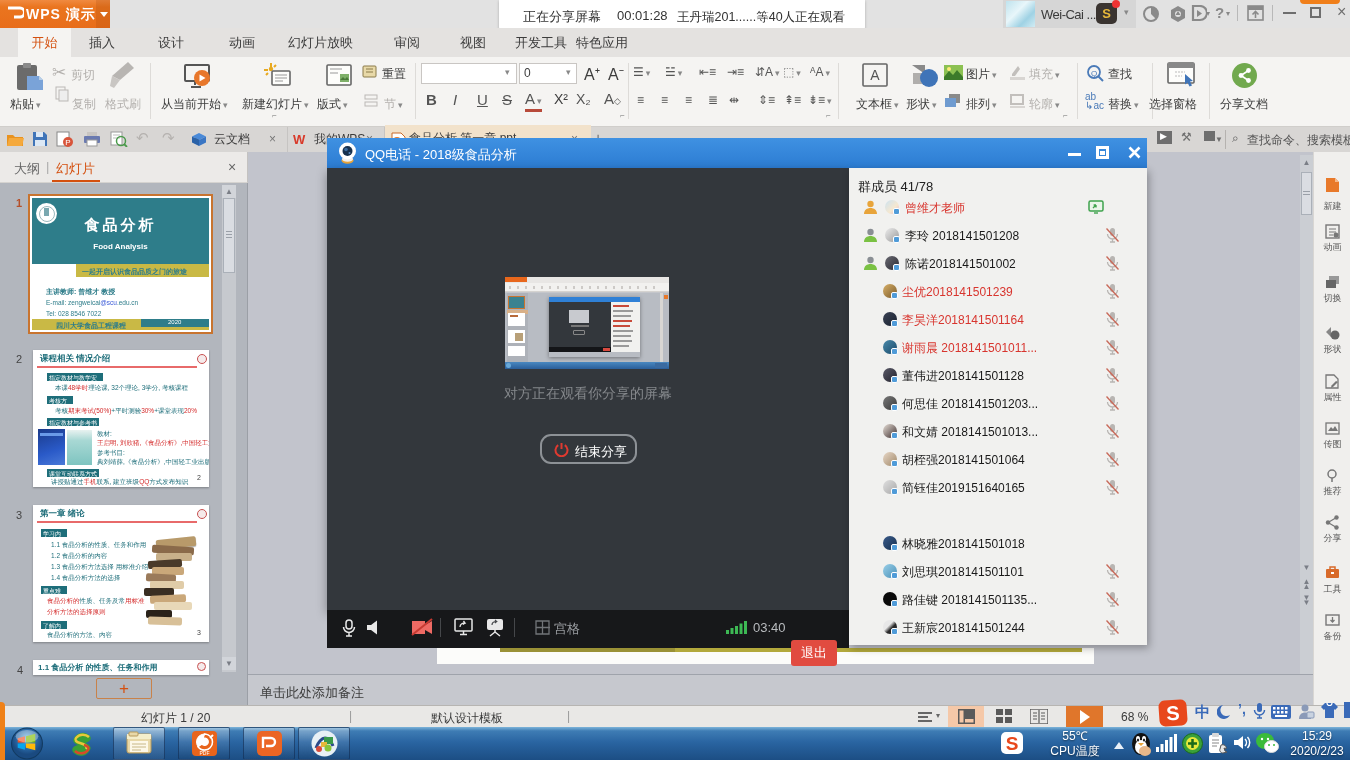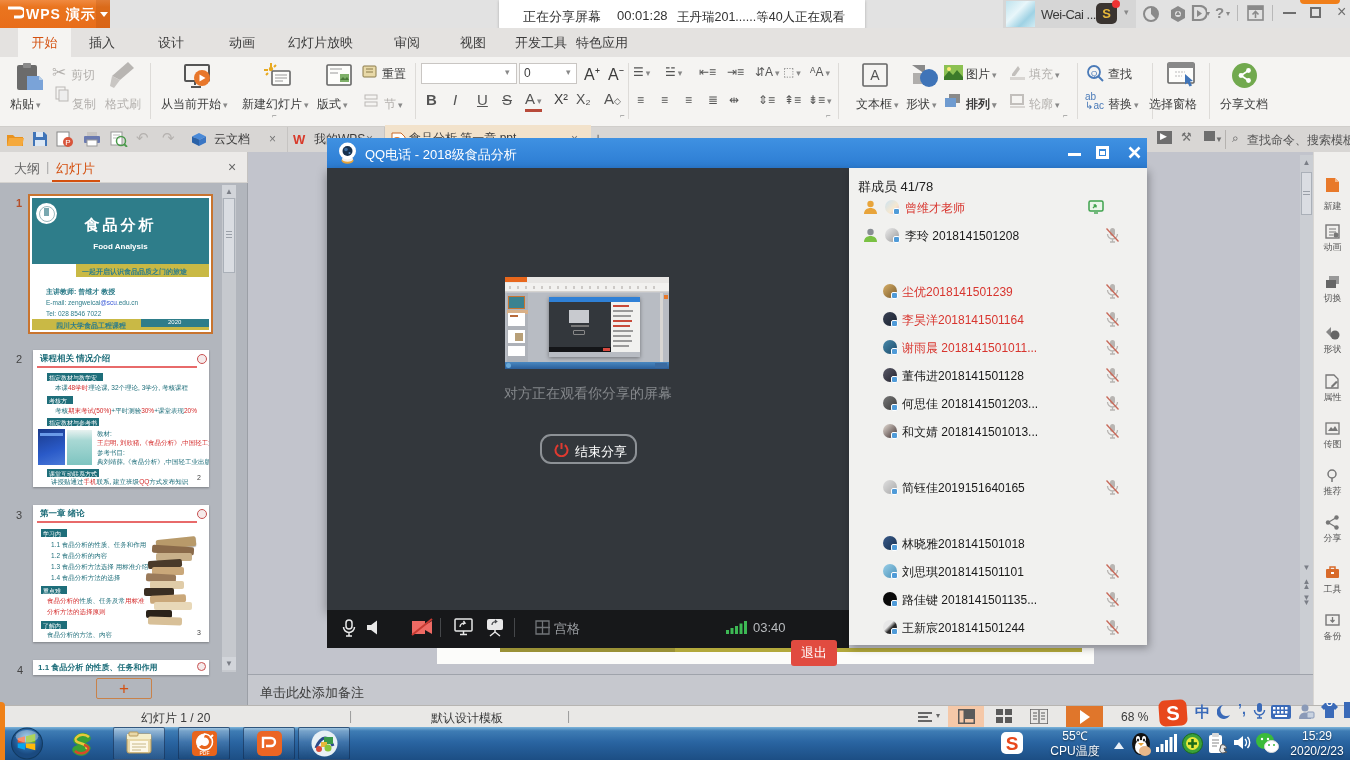--- a/index.html
+++ b/index.html
@@ -249,21 +249,21 @@
   <svg class="abs" style="left:944px;top:8px;" width="19" height="15" viewBox="0 0 19 15">
       <rect x="0" y="0" width="19" height="15" fill="#8cc152"></rect>
       <path d="M0 12l5-6 4 4 4-5 6 7v3H0z" fill="#3c7a2a"></path>
       <circle cx="5" cy="4" r="2" fill="#ffe97a"></circle>
     </svg>
   <div class="rlabel caret" style="left:966px;top:9px;">图片</div>
   <svg class="abs" style="left:944px;top:36px;" width="17" height="15" viewBox="0 0 17 15">
       <rect x="5" y="1" width="11" height="9" fill="#8a8a8a"></rect>
       <rect x="1" y="5" width="11" height="9" fill="#6f9bd0"></rect>
     </svg>
-  <div class="rlabel caret" style="left:966px;top:39px;font-weight:bold;">排列</div>
+  <div class="rlabel caret" style="left:966px;top:39px;">排列</div>
   <svg class="abs" style="left:1009px;top:8px;" width="17" height="15" viewBox="0 0 17 15">
       <path d="M3 9L9 1l2 3-5 7H3z" fill="#c2bfbc"></path>
       <rect x="1" y="12" width="15" height="3" fill="#d8d5d2"></rect>
     </svg>
   <div class="rlabel grey caret" style="left:1029px;top:9px;">填充</div>
   <svg class="abs" style="left:1009px;top:36px;" width="17" height="15" viewBox="0 0 17 15">
       <rect x="2" y="2" width="12" height="9" fill="none" stroke="#c2bfbc" stroke-width="2"></rect>
       <rect x="1" y="13" width="15" height="2" fill="#d8d5d2"></rect>
     </svg>
   <div class="rlabel grey caret" style="left:1029px;top:39px;">轮廓</div>
@@ -853,20 +853,34 @@
         </svg>
 <div class="abs av lg2" style="left:36px;top:7px;"></div>
 <div class="abs badge" style="left:44px;top:15px;"></div>
 <div class="abs" style="left:56px;top:7px;white-space:nowrap;">李玲 2018141501208</div>
 <svg class="abs" style="left:256px;top:6px;" width="15" height="16" viewBox="0 0 15 16">
           <rect x="5" y="1" width="5" height="8" rx="2.5" fill="#b8b5b2"></rect>
           <path d="M2.5 7a5 5 0 0 0 10 0M7.5 12v3M5 15h5" fill="none" stroke="#b8b5b2" stroke-width="1.3"></path>
           <path d="M1.5 1.5l12 13" stroke="#c86a5a" stroke-width="1.4"></path>
         </svg>
 </div>
+<div class="mrow" style="top:81px;">
+<svg class="abs" style="left:14px;top:7px;" width="15" height="14" viewBox="0 0 15 14">
+          <circle cx="7.5" cy="4" r="3.2" fill="#8a8f94"></circle>
+          <path d="M1 14c0-4 3-6 6.5-6s6.5 2 6.5 6z" fill="#7ac143"></path>
+        </svg>
+<div class="abs av lg3" style="left:36px;top:7px;"></div>
+<div class="abs badge" style="left:44px;top:15px;"></div>
+<div class="abs" style="left:56px;top:7px;white-space:nowrap;">陈诺2018141501002</div>
+<svg class="abs" style="left:256px;top:6px;" width="15" height="16" viewBox="0 0 15 16">
+          <rect x="5" y="1" width="5" height="8" rx="2.5" fill="#b8b5b2"></rect>
+          <path d="M2.5 7a5 5 0 0 0 10 0M7.5 12v3M5 15h5" fill="none" stroke="#b8b5b2" stroke-width="1.3"></path>
+          <path d="M1.5 1.5l12 13" stroke="#c86a5a" stroke-width="1.4"></path>
+        </svg>
+</div>
 <div class="mrow" style="top:109px;">
 <div class="abs av lg4" style="left:34px;top:7px;"></div>
 <div class="abs badge" style="left:42px;top:15px;"></div>
 <div class="abs mred" style="left:53px;top:7px;white-space:nowrap;">尘优2018141501239</div>
 <svg class="abs" style="left:256px;top:6px;" width="15" height="16" viewBox="0 0 15 16">
           <rect x="5" y="1" width="5" height="8" rx="2.5" fill="#b8b5b2"></rect>
           <path d="M2.5 7a5 5 0 0 0 10 0M7.5 12v3M5 15h5" fill="none" stroke="#b8b5b2" stroke-width="1.3"></path>
           <path d="M1.5 1.5l12 13" stroke="#c86a5a" stroke-width="1.4"></path>
         </svg>
 </div>
@@ -913,20 +927,30 @@
 <div class="mrow" style="top:249px;">
 <div class="abs av lg9" style="left:34px;top:7px;"></div>
 <div class="abs badge" style="left:42px;top:15px;"></div>
 <div class="abs" style="left:53px;top:7px;white-space:nowrap;">和文婧 2018141501013...</div>
 <svg class="abs" style="left:256px;top:6px;" width="15" height="16" viewBox="0 0 15 16">
           <rect x="5" y="1" width="5" height="8" rx="2.5" fill="#b8b5b2"></rect>
           <path d="M2.5 7a5 5 0 0 0 10 0M7.5 12v3M5 15h5" fill="none" stroke="#b8b5b2" stroke-width="1.3"></path>
           <path d="M1.5 1.5l12 13" stroke="#c86a5a" stroke-width="1.4"></path>
         </svg>
 </div>
+<div class="mrow" style="top:277px;">
+<div class="abs av lg10" style="left:34px;top:7px;"></div>
+<div class="abs badge" style="left:42px;top:15px;"></div>
+<div class="abs" style="left:53px;top:7px;white-space:nowrap;">胡桎强2018141501064</div>
+<svg class="abs" style="left:256px;top:6px;" width="15" height="16" viewBox="0 0 15 16">
+          <rect x="5" y="1" width="5" height="8" rx="2.5" fill="#b8b5b2"></rect>
+          <path d="M2.5 7a5 5 0 0 0 10 0M7.5 12v3M5 15h5" fill="none" stroke="#b8b5b2" stroke-width="1.3"></path>
+          <path d="M1.5 1.5l12 13" stroke="#c86a5a" stroke-width="1.4"></path>
+        </svg>
+</div>
 <div class="mrow" style="top:305px;">
 <div class="abs av lg11" style="left:34px;top:7px;"></div>
 <div class="abs badge" style="left:42px;top:15px;"></div>
 <div class="abs" style="left:53px;top:7px;white-space:nowrap;">简钰佳2019151640165</div>
 <svg class="abs" style="left:256px;top:6px;" width="15" height="16" viewBox="0 0 15 16">
           <rect x="5" y="1" width="5" height="8" rx="2.5" fill="#b8b5b2"></rect>
           <path d="M2.5 7a5 5 0 0 0 10 0M7.5 12v3M5 15h5" fill="none" stroke="#b8b5b2" stroke-width="1.3"></path>
           <path d="M1.5 1.5l12 13" stroke="#c86a5a" stroke-width="1.4"></path>
         </svg>
 </div>

